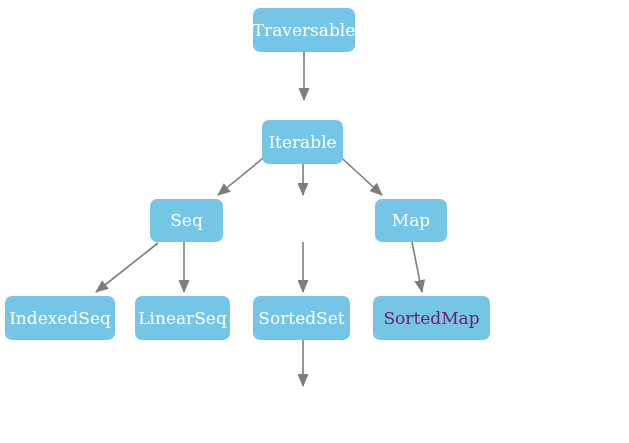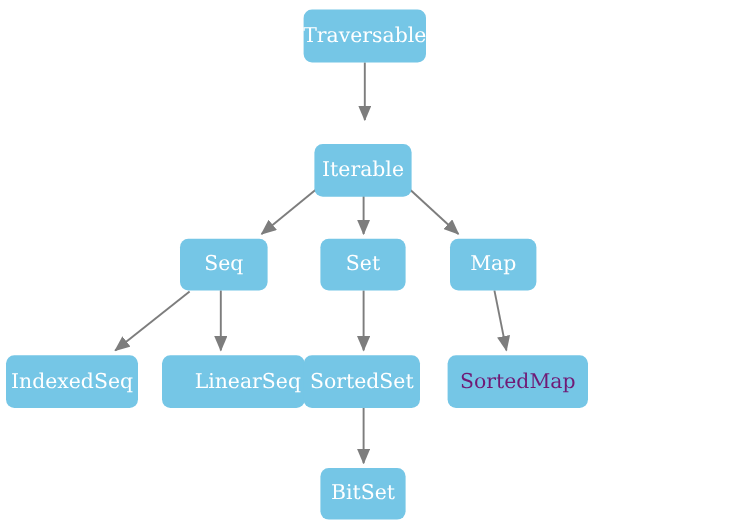--- a/index.html
+++ b/index.html
@@ -62,35 +62,29 @@
 
   <div class="node" style="left: 253px; top: 8px; width: 102px; height: 44px; background: rgb(117, 198, 230); color: rgb(255, 255, 255);">
     <span>Traversable</span>
   </div>
   <div class="node" style="left: 262px; top: 104px; width: 81px; height: 44px; background: rgb(117, 198, 230); color: rgb(255, 255, 255); margin-top: 16px;">
     <span>Iterable</span>
   </div>
   <div class="node" style="left: 150px; top: 199px; width: 73px; height: 43px; background: rgb(117, 198, 230); color: rgb(255, 255, 255); align-items: center;">
     <span>Seq</span>
   </div>
-  <div class="node" style="left: 267px; top: 199px; width: 71px; height: 43px; background: rgb(117, 198, 230); color: rgb(255, 255, 255);">
-    <span>Set</span>
-  </div>
   <div class="node" style="left: 375px; top: 199px; width: 72px; height: 43px; background: rgb(117, 198, 230); color: rgb(255, 255, 255);">
     <span>Map</span>
   </div>
   <div class="node" style="left: 5px; top: 296px; width: 110px; height: 44px; background: rgb(117, 198, 230); color: rgb(255, 255, 255);">
     <span>IndexedSeq</span>
   </div>
-  <div class="node" style="left: 135px; top: 296px; width: 95px; height: 44px; background: rgb(117, 198, 230); color: rgb(255, 255, 255); padding-left: 24px;">
+  <div class="node" style="left: 135px; top: 296px; width: 95px; height: 44px; background: rgb(117, 198, 230); color: rgb(255, 255, 255);">
     <span>LinearSeq</span>
   </div>
   <div class="node" style="left: 253px; top: 296px; width: 97px; height: 44px; background: rgb(117, 198, 230); color: rgb(255, 255, 255); align-items: center;">
     <span>SortedSet</span>
   </div>
   <div class="node" style="left: 373px; top: 296px; width: 117px; height: 44px; background: rgb(117, 198, 230); color: #701a75;">
     <span>SortedMap</span>
   </div>
-  <div class="node" style="left: 267px; top: 390px; width: 71px; height: 43px; background: rgb(117, 198, 230); color: rgb(255, 255, 255);">
-    <span>BitSet</span>
-  </div>
 
 </div>
 
 </body></html>

